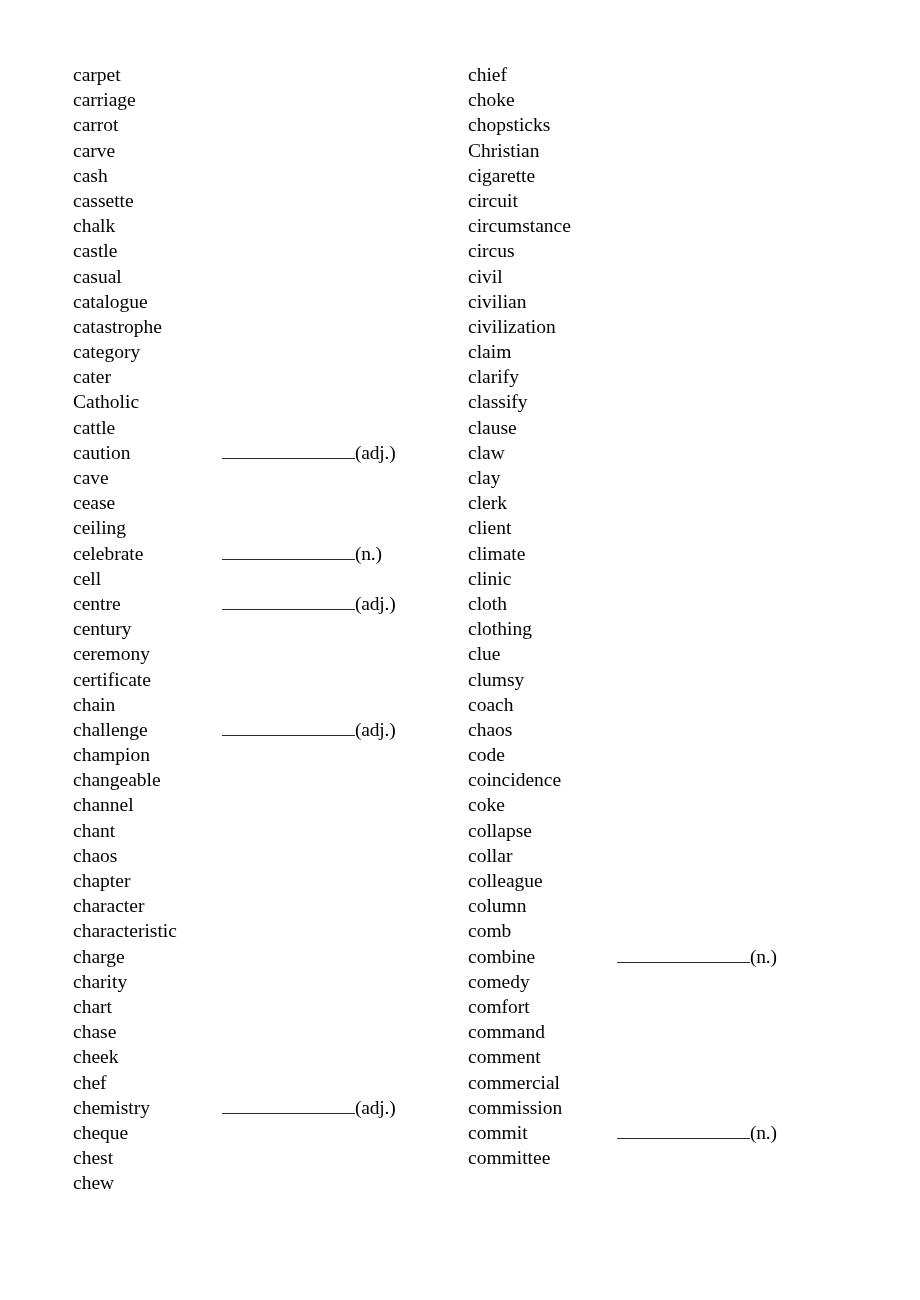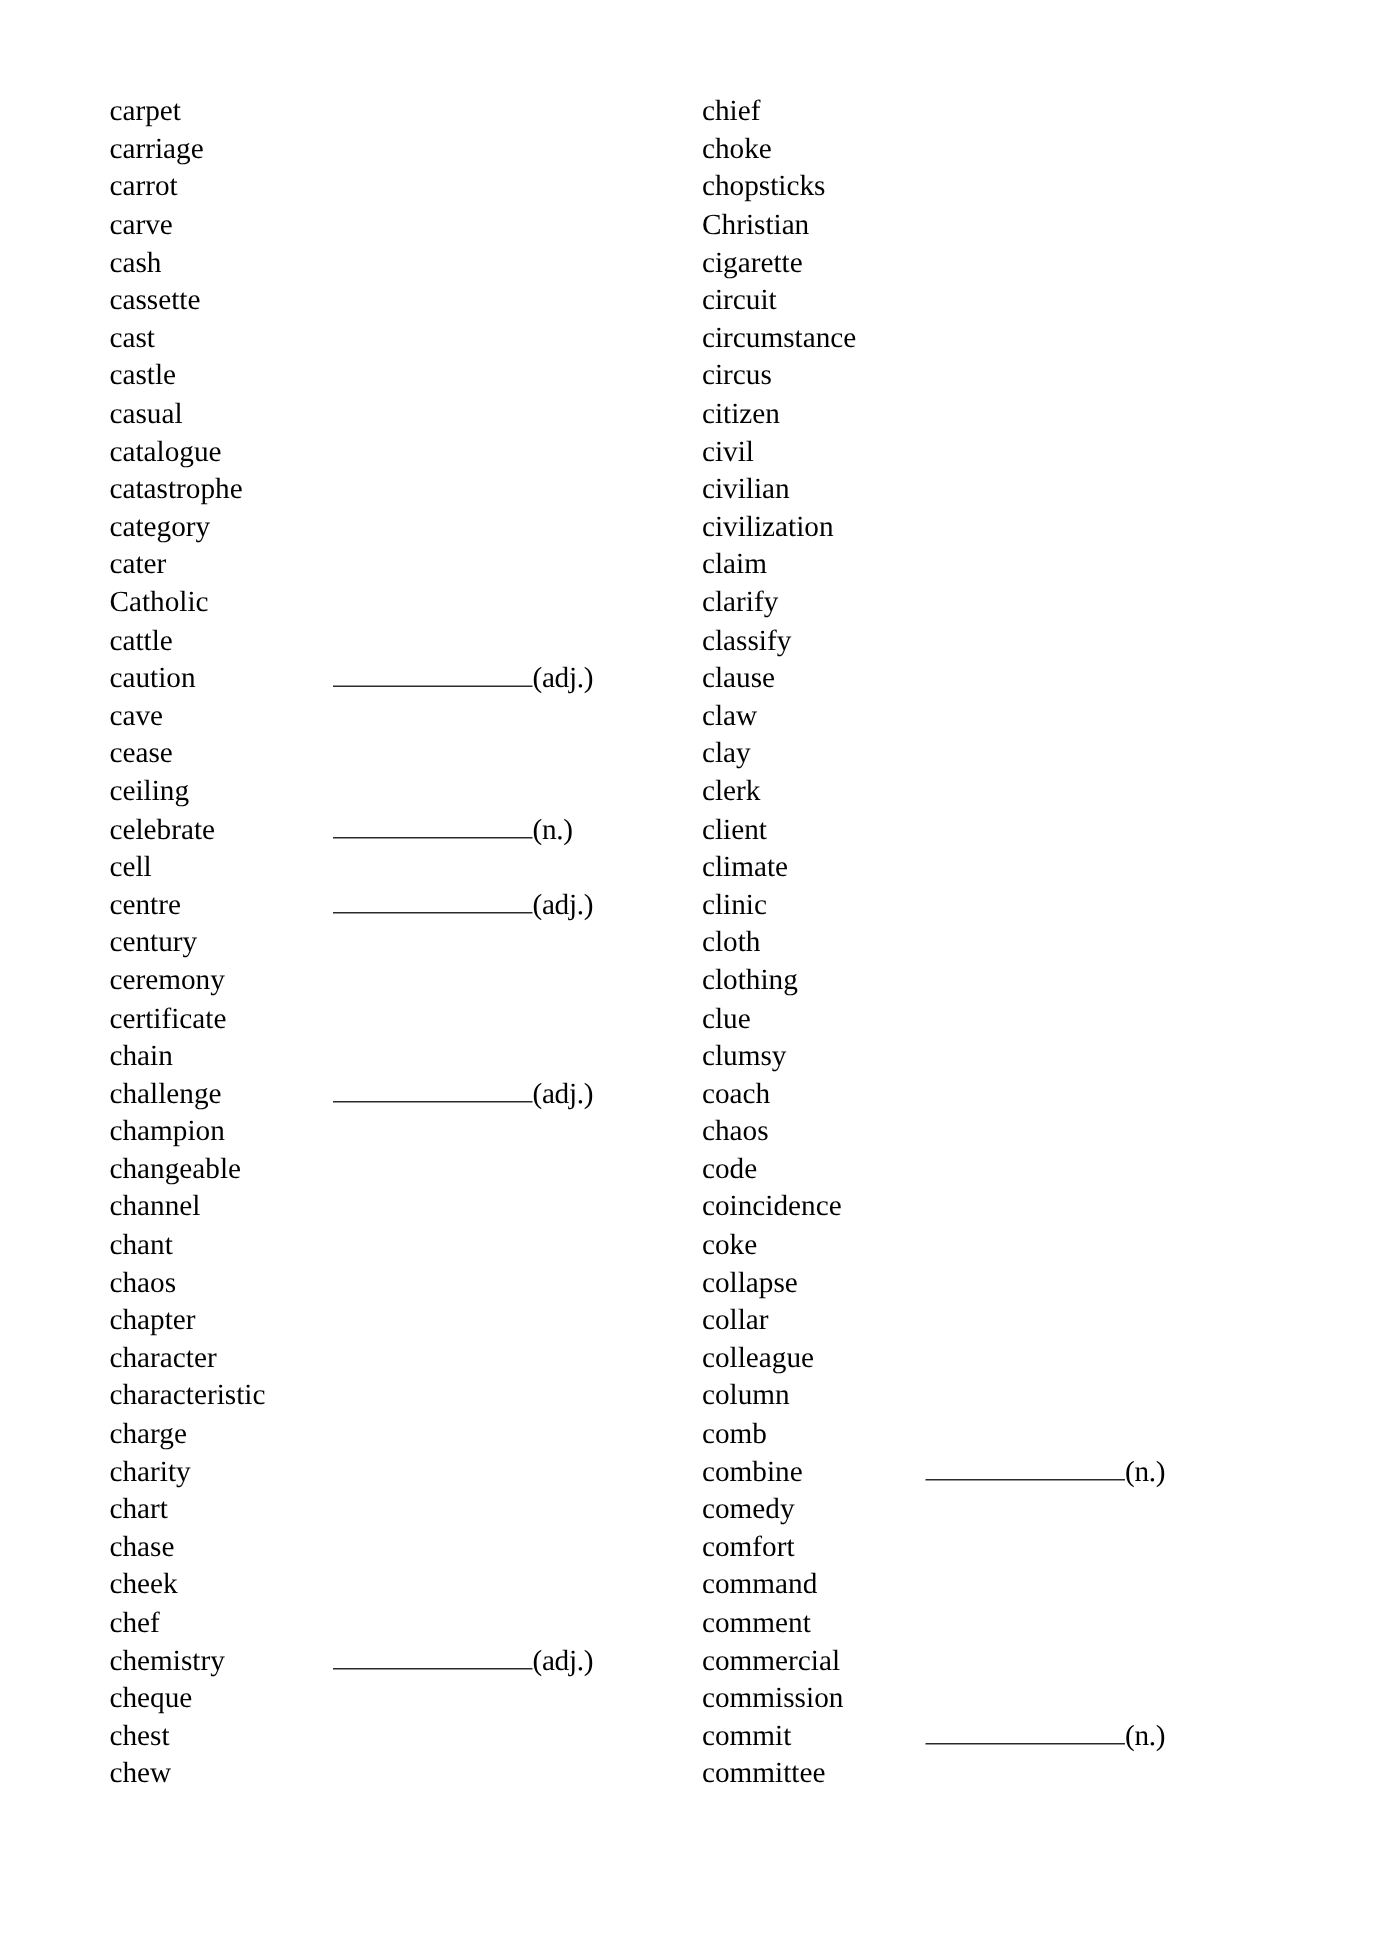--- a/index.html
+++ b/index.html
@@ -73,21 +73,21 @@
 <body>
 
 <div id="worksheet">
   <div class="column" id="column-left">
       <div class="word-row"><span class="word-label">carpet</span></div>
       <div class="word-row"><span class="word-label">carriage</span></div>
       <div class="word-row"><span class="word-label">carrot</span></div>
       <div class="word-row"><span class="word-label">carve</span></div>
       <div class="word-row"><span class="word-label">cash</span></div>
       <div class="word-row"><span class="word-label">cassette</span></div>
-      <div class="word-row"><span class="word-label">cast</span></div>
+      <div class="word-row"><span class="word-label">chalk</span></div>
       <div class="word-row"><span class="word-label">castle</span></div>
       <div class="word-row"><span class="word-label">casual</span></div>
       <div class="word-row"><span class="word-label">catalogue</span></div>
       <div class="word-row"><span class="word-label">catastrophe</span></div>
       <div class="word-row"><span class="word-label">category</span></div>
       <div class="word-row"><span class="word-label">cater</span></div>
       <div class="word-row"><span class="word-label">Catholic</span></div>
       <div class="word-row"><span class="word-label">cattle</span></div>
       <div class="word-row"><span class="word-label">caution</span><span class="answer-slot"><span class="blank-line"></span><span class="pos-tag">(adj.)</span></span></div>
       <div class="word-row"><span class="word-label">cave</span></div>
@@ -122,21 +122,20 @@
     </div>
   <div class="column" id="column-right">
       <div class="word-row"><span class="word-label">chief</span></div>
       <div class="word-row"><span class="word-label">choke</span></div>
       <div class="word-row"><span class="word-label">chopsticks</span></div>
       <div class="word-row"><span class="word-label">Christian</span></div>
       <div class="word-row"><span class="word-label">cigarette</span></div>
       <div class="word-row"><span class="word-label">circuit</span></div>
       <div class="word-row"><span class="word-label">circumstance</span></div>
       <div class="word-row"><span class="word-label">circus</span></div>
-      <div class="word-row"><span class="word-label">citizen</span></div>
       <div class="word-row"><span class="word-label">civil</span></div>
       <div class="word-row"><span class="word-label">civilian</span></div>
       <div class="word-row"><span class="word-label">civilization</span></div>
       <div class="word-row"><span class="word-label">claim</span></div>
       <div class="word-row"><span class="word-label">clarify</span></div>
       <div class="word-row"><span class="word-label">classify</span></div>
       <div class="word-row"><span class="word-label">clause</span></div>
       <div class="word-row"><span class="word-label">claw</span></div>
       <div class="word-row"><span class="word-label">clay</span></div>
       <div class="word-row"><span class="word-label">clerk</span></div>

